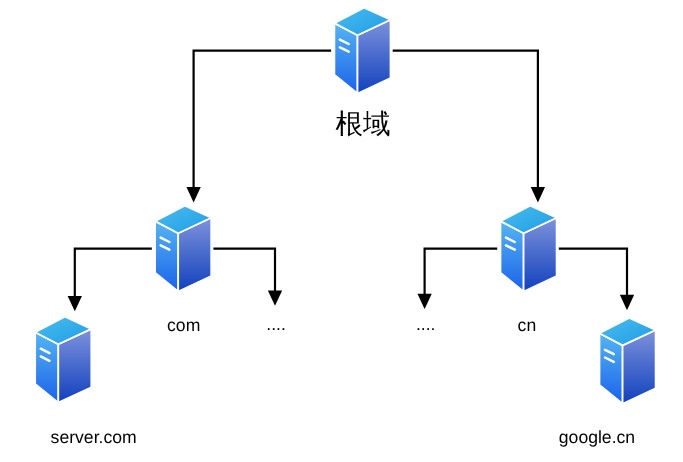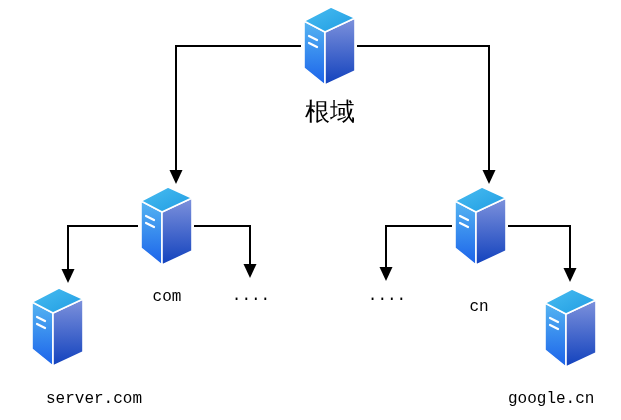--- a/index.html
+++ b/index.html
@@ -5,21 +5,21 @@
   html, body {
     margin: 0;
     padding: 0;
     background: #ffffff;
   }
   .canvas {
     position: relative;
     width: 621px;
     height: 420px;
     background: var(--background, #ffffff);
-    font-family: Liberation Mono, monospace;
+    font-family: Liberation Sans, sans-serif;
     overflow: hidden;
   }
   .wires {
     position: absolute;
     left: 0;
     top: 0;
   }
   .wires path {
     fill: none;
     stroke: var(--line, #000000);
@@ -39,21 +39,21 @@
     color: var(--label, #000000);
     font-size: 16px;
     line-height: 1;
     white-space: nowrap;
   }
   .lbl.centered { transform: translateX(-50%); }
   #lbl-root   { left: 330px; top: 101px; font-size: 25px; }
   #lbl-com    { left: 167px; top: 289px; }
   #lbl-com-more { left: 251px; top: 288px; }
   #lbl-cn-more  { left: 387px; top: 288px; }
-  #lbl-cn     { left: 479px; top: 299px; }
+  #lbl-cn     { left: 479px; top: 289px; }
   #lbl-server-com { left: 2px;   top: 391px; margin-left: 44px; }
   #lbl-google-cn  { left: 508px; top: 391px; }
   #srv-root   { left: 301px; top: 6px; }
   #srv-com    { left: 138px; top: 186px; }
   #srv-cn     { left: 452px; top: 186px; }
   #srv-server-com { left: 29px;  top: 287px; }
   #srv-google-cn  { left: 542px; top: 288px; }
 </style>
 </head>
 <body>

